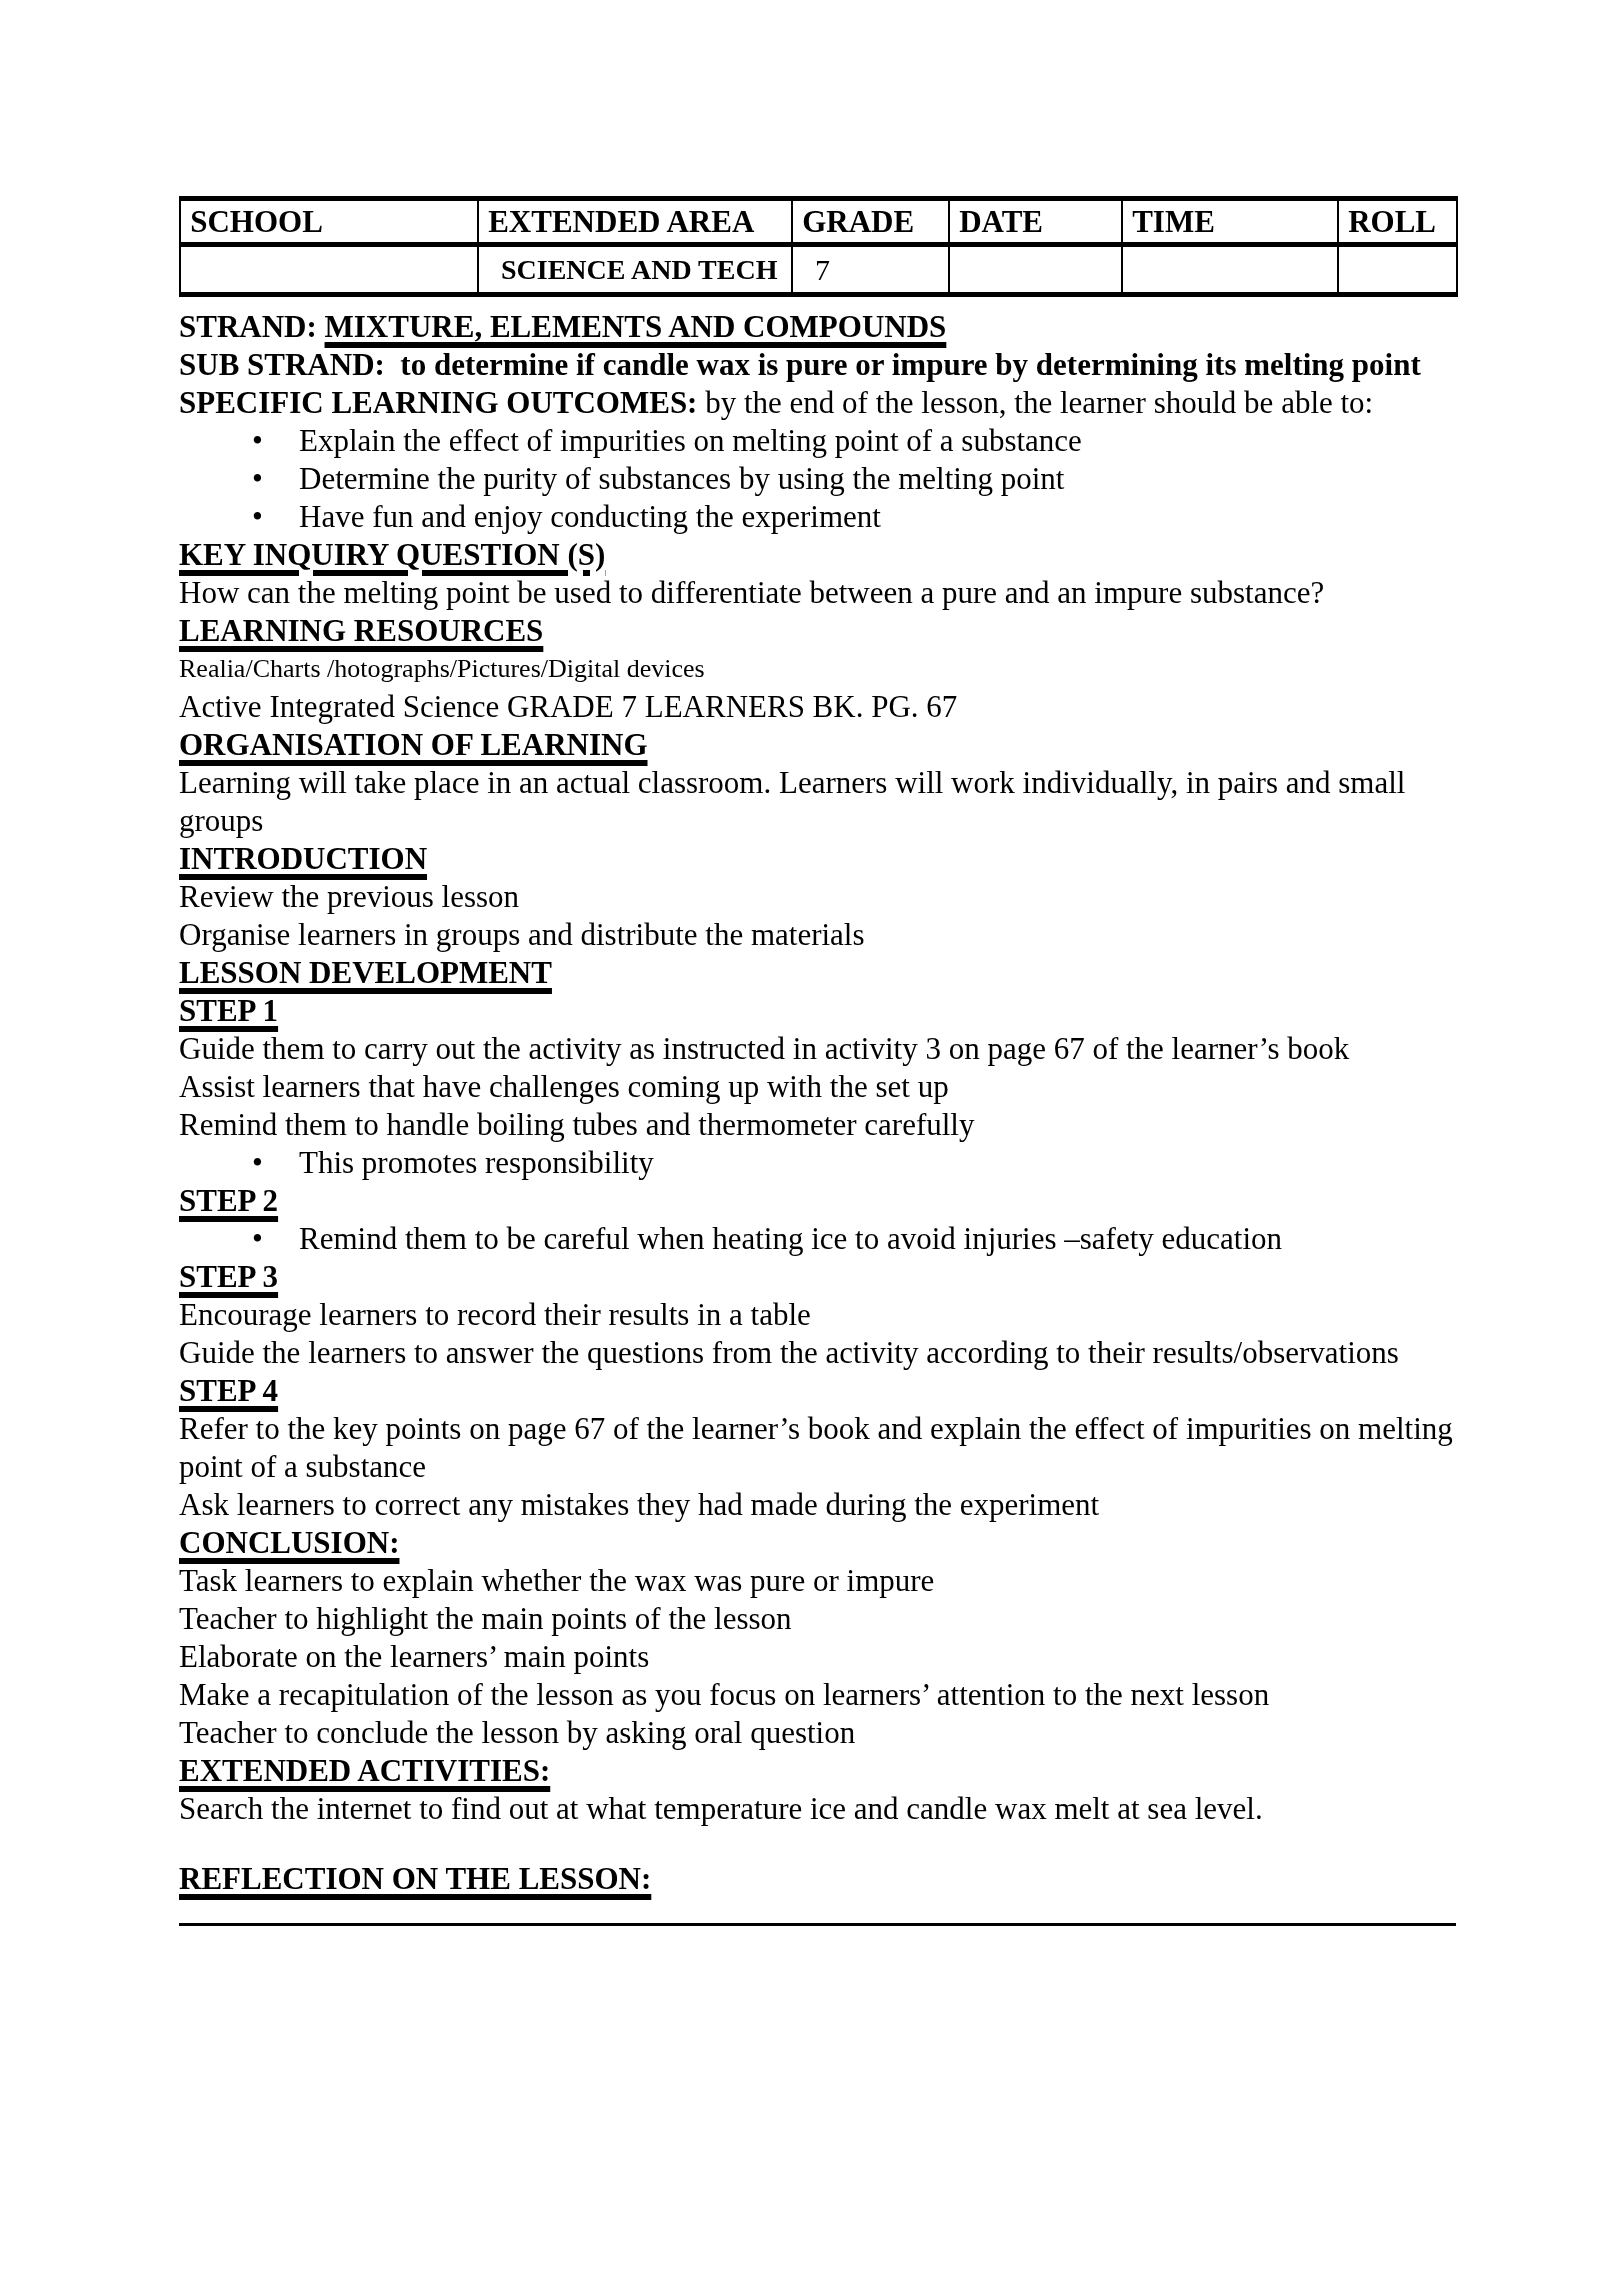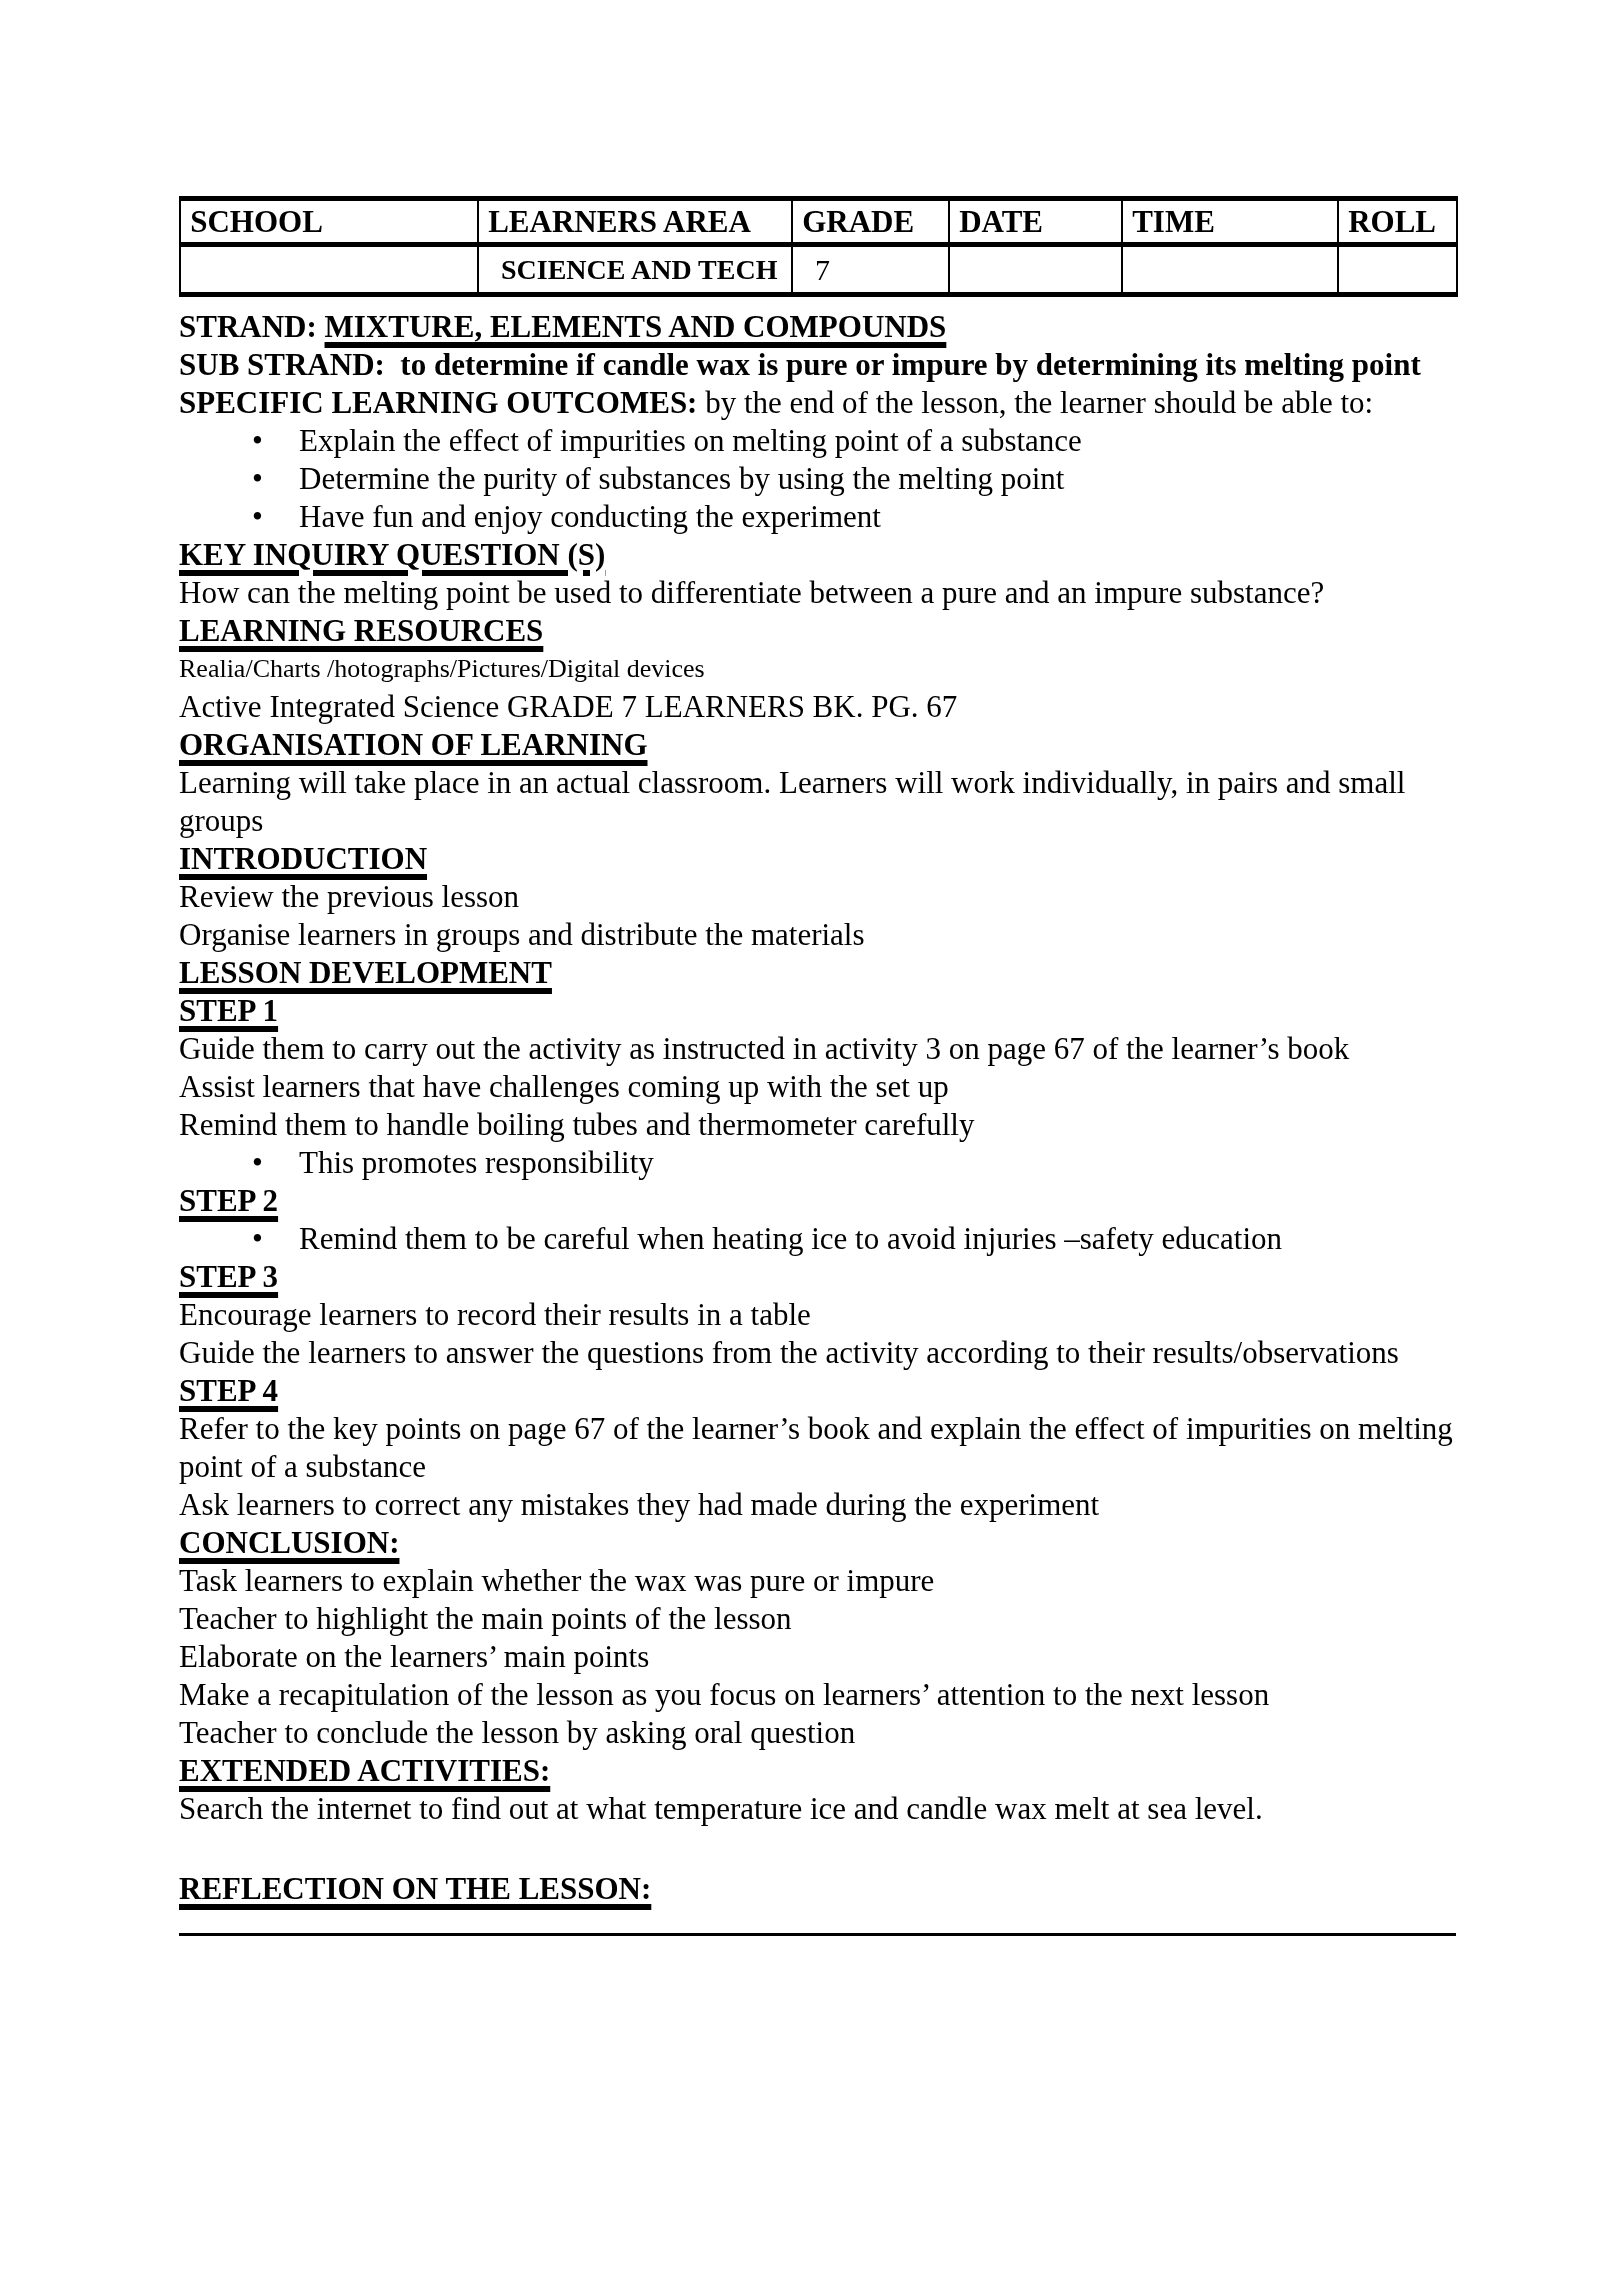--- a/index.html
+++ b/index.html
@@ -76,21 +76,21 @@
     font-size: 31px;
     line-height: 38px;
     white-space: pre-wrap;
   }
   ul.bullets li::before {
     content: "\2022";
     position: absolute;
     left: 73px;
     top: 0;
   }
-  .reflection-block { margin-top: 42px; }
+  .reflection-block { margin-top: 32px; }
   .fill-line {
     margin-top: 25px;
     width: 1277px;
     border-bottom: 3.9px solid #000;
     height: 0;
   }
 </style>
 </head>
 <body>
 
@@ -101,21 +101,21 @@
       <col style="width:298px">
         <col style="width:314px">
         <col style="width:157px">
       <col style="width:173px">
         <col style="width:216px">
         <col style="width:119px">
     </colgroup>
     <tbody>
       <tr>
         <th>SCHOOL</th>
-        <th>LEARNERS AREA</th>
+        <th>EXTENDED AREA</th>
         <th>GRADE</th>
         <th>DATE</th>
         <th>TIME</th>
         <th>ROLL</th>
       </tr>
       <tr>
         <td></td>
         <td class="bcell">SCIENCE AND TECH</td>
         <td>7</td>
         <td></td>

